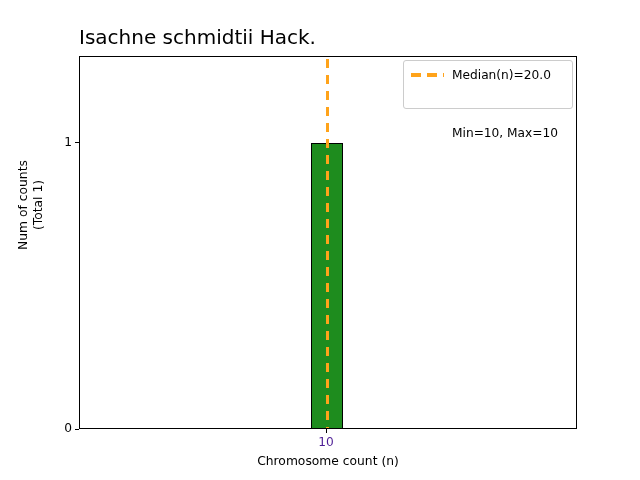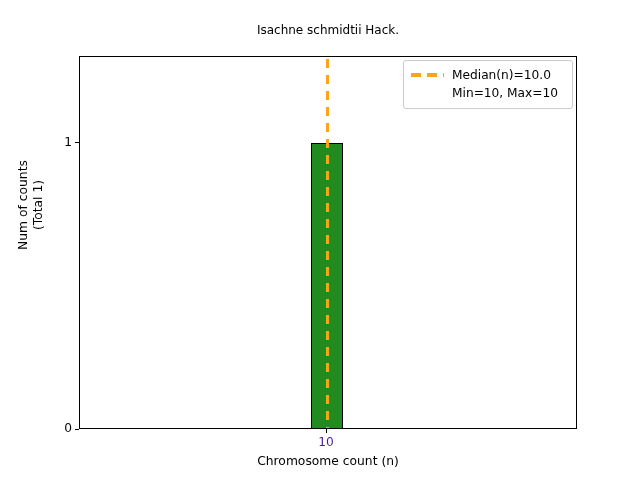--- a/index.html
+++ b/index.html
@@ -21,24 +21,24 @@
     left: 0; top: 0;
     width: 640px;
     height: 480px;
     background: #ffffff;
   }
 
   
   #chart-title {
     position: absolute;
     left: 79px;
-    top: 22px;
+    top: 29px;
     width: 498px;
-    text-align: center;
-    font-size: 12px;
+    text-align: left;
+    font-size: 20px;
     color: #000000;
     line-height: 17px;
     white-space: nowrap;
   }
 
   
   #plot-area {
     position: absolute;
     left: 79px;
     top: 56px;
@@ -168,20 +168,21 @@
   #legend-text {
     font-size: 12.2px;
     line-height: 18px;
     color: #000000;
     text-align: left;
     white-space: nowrap;
   }
   #legend-line-2 {
     display: block;
     text-align: center;
+    margin-top: 40px;
   }
 </style>
 </head>
 <body>
 
 <div id="figure">
 
   <div id="chart-title">Isachne schmidtii Hack.</div>
 
   <div id="ylabel">Num of counts
@@ -200,19 +201,19 @@
 
   <div id="plot-area">
     <div id="bar-10"></div>
     <div id="median-line"></div>
   </div>
 
   <div id="legend">
     <div id="legend-row">
       <div id="legend-swatch"></div>
       <div id="legend-text">
-        <span>Median(n)=10.0</span>
+        <span>Median(n)=20.0</span>
         <span id="legend-line-2">Min=10, Max=10</span>
       </div>
     </div>
   </div>
 
 </div>
 
 </body></html>

